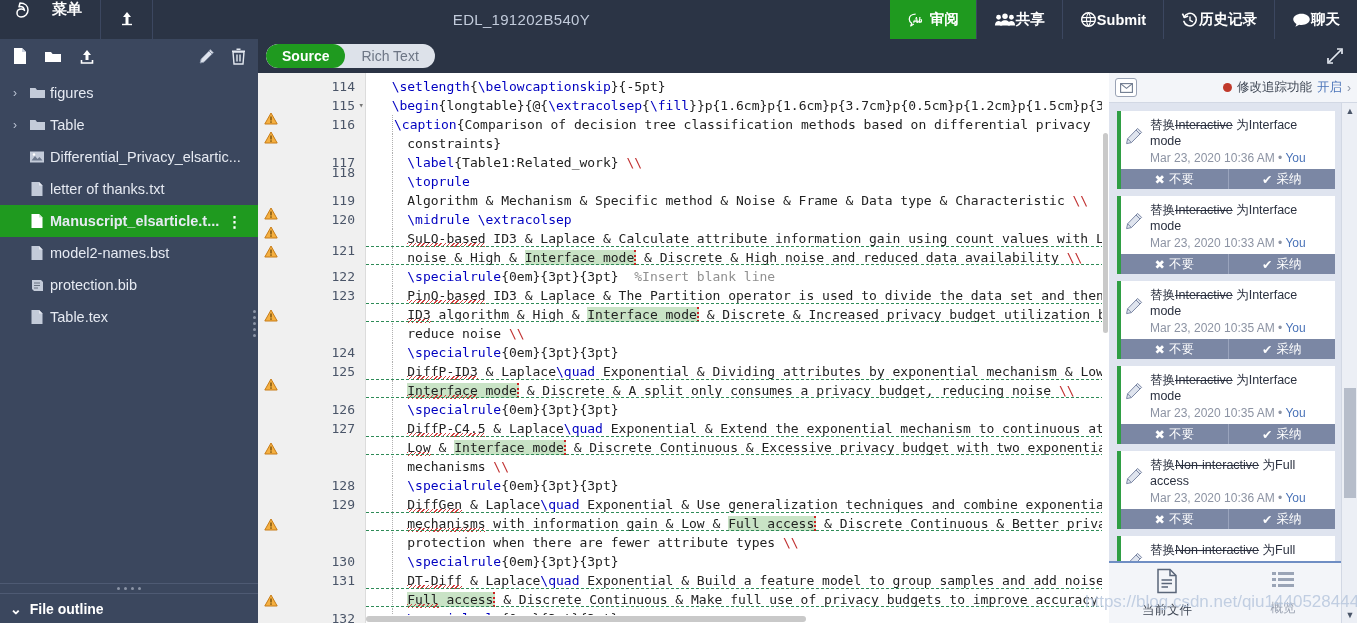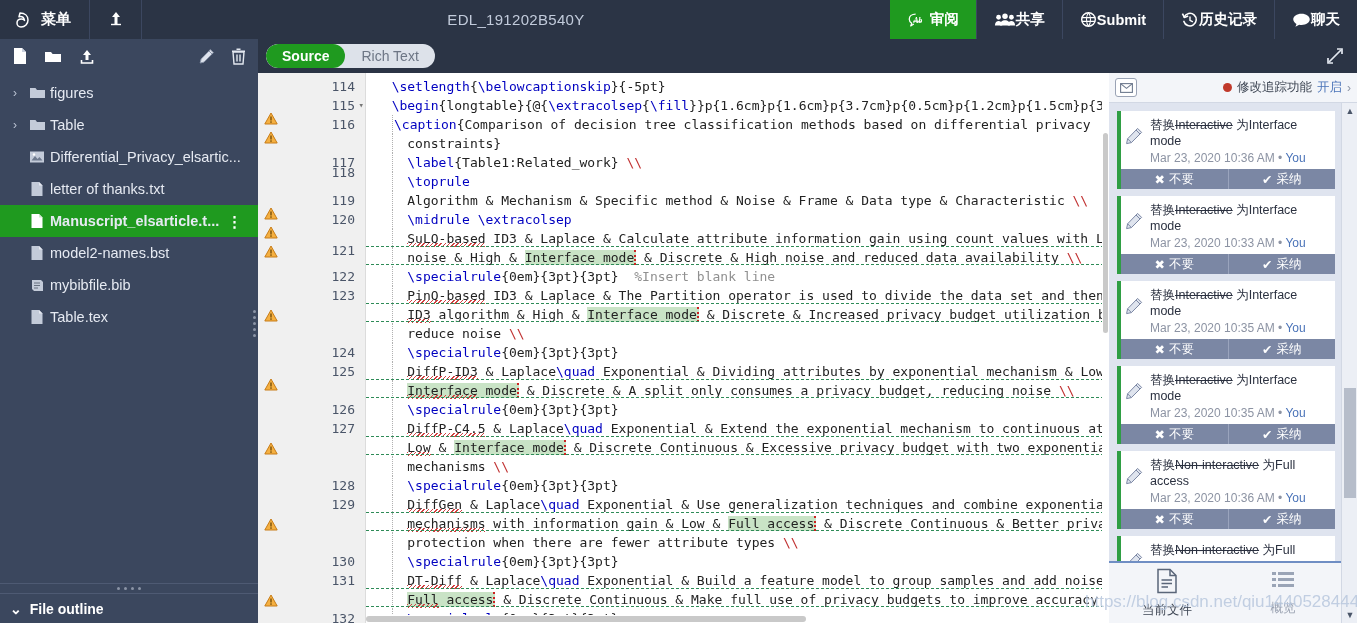--- a/index.html
+++ b/index.html
@@ -11,21 +11,21 @@
   }
   #app { position: relative; width: 1357px; height: 623px; }
 
   
   .topbar {
     position: absolute; left: 0; top: 0; width: 1357px; height: 39px;
     background: #2b3445; display: flex; align-items: stretch;
     color: #e8ecf3;
   }
   .tb-menu {
-    display: flex; align-items: center; gap: 7px;
+    display: flex; align-items: flex-start; gap: 18px;
     padding: 0 18px 0 14px; border-right: 1px solid #3c4760;
     font-size: 15px; font-weight: bold; color: #ffffff; cursor: pointer;
   }
   .tb-logo { width: 20px; height: 20px; position: relative; }
   .tb-logo svg { display:block; }
   .tb-upload {
     display: flex; align-items: center; justify-content: center;
     width: 52px; border-right: 1px solid #3c4760; cursor: pointer;
   }
   .tb-title {
@@ -420,21 +420,21 @@
       </div>
 
       <div class="ftrow">
         <span class="nochev"></span>
         <span class="ficon">
           <svg width="15" height="15" viewBox="0 0 15 15">
             <path d="M2 2 L11 2 L13 4 L13 13 L4 13 L2 11 Z" fill="#c3cbd9"></path>
             <path d="M4 5 L10 5 M4 7.5 L10 7.5 M4 10 L8 10" stroke="#5c6676" stroke-width="0.9"></path>
           </svg>
         </span>
-        <span>mybibfile.bib</span>
+        <span>protection.bib</span>
       </div>
 
       <div class="ftrow">
         <span class="nochev"></span>
         <span class="ficon">
           <svg width="14" height="16" viewBox="0 0 14 16">
             <path d="M1.5 1 L9 1 L12.5 4.5 L12.5 15 L1.5 15 Z" fill="#c3cbd9"></path>
             <path d="M9 1 L9 4.5 L12.5 4.5" fill="#e5e9f1"></path>
           </svg>
         </span>

